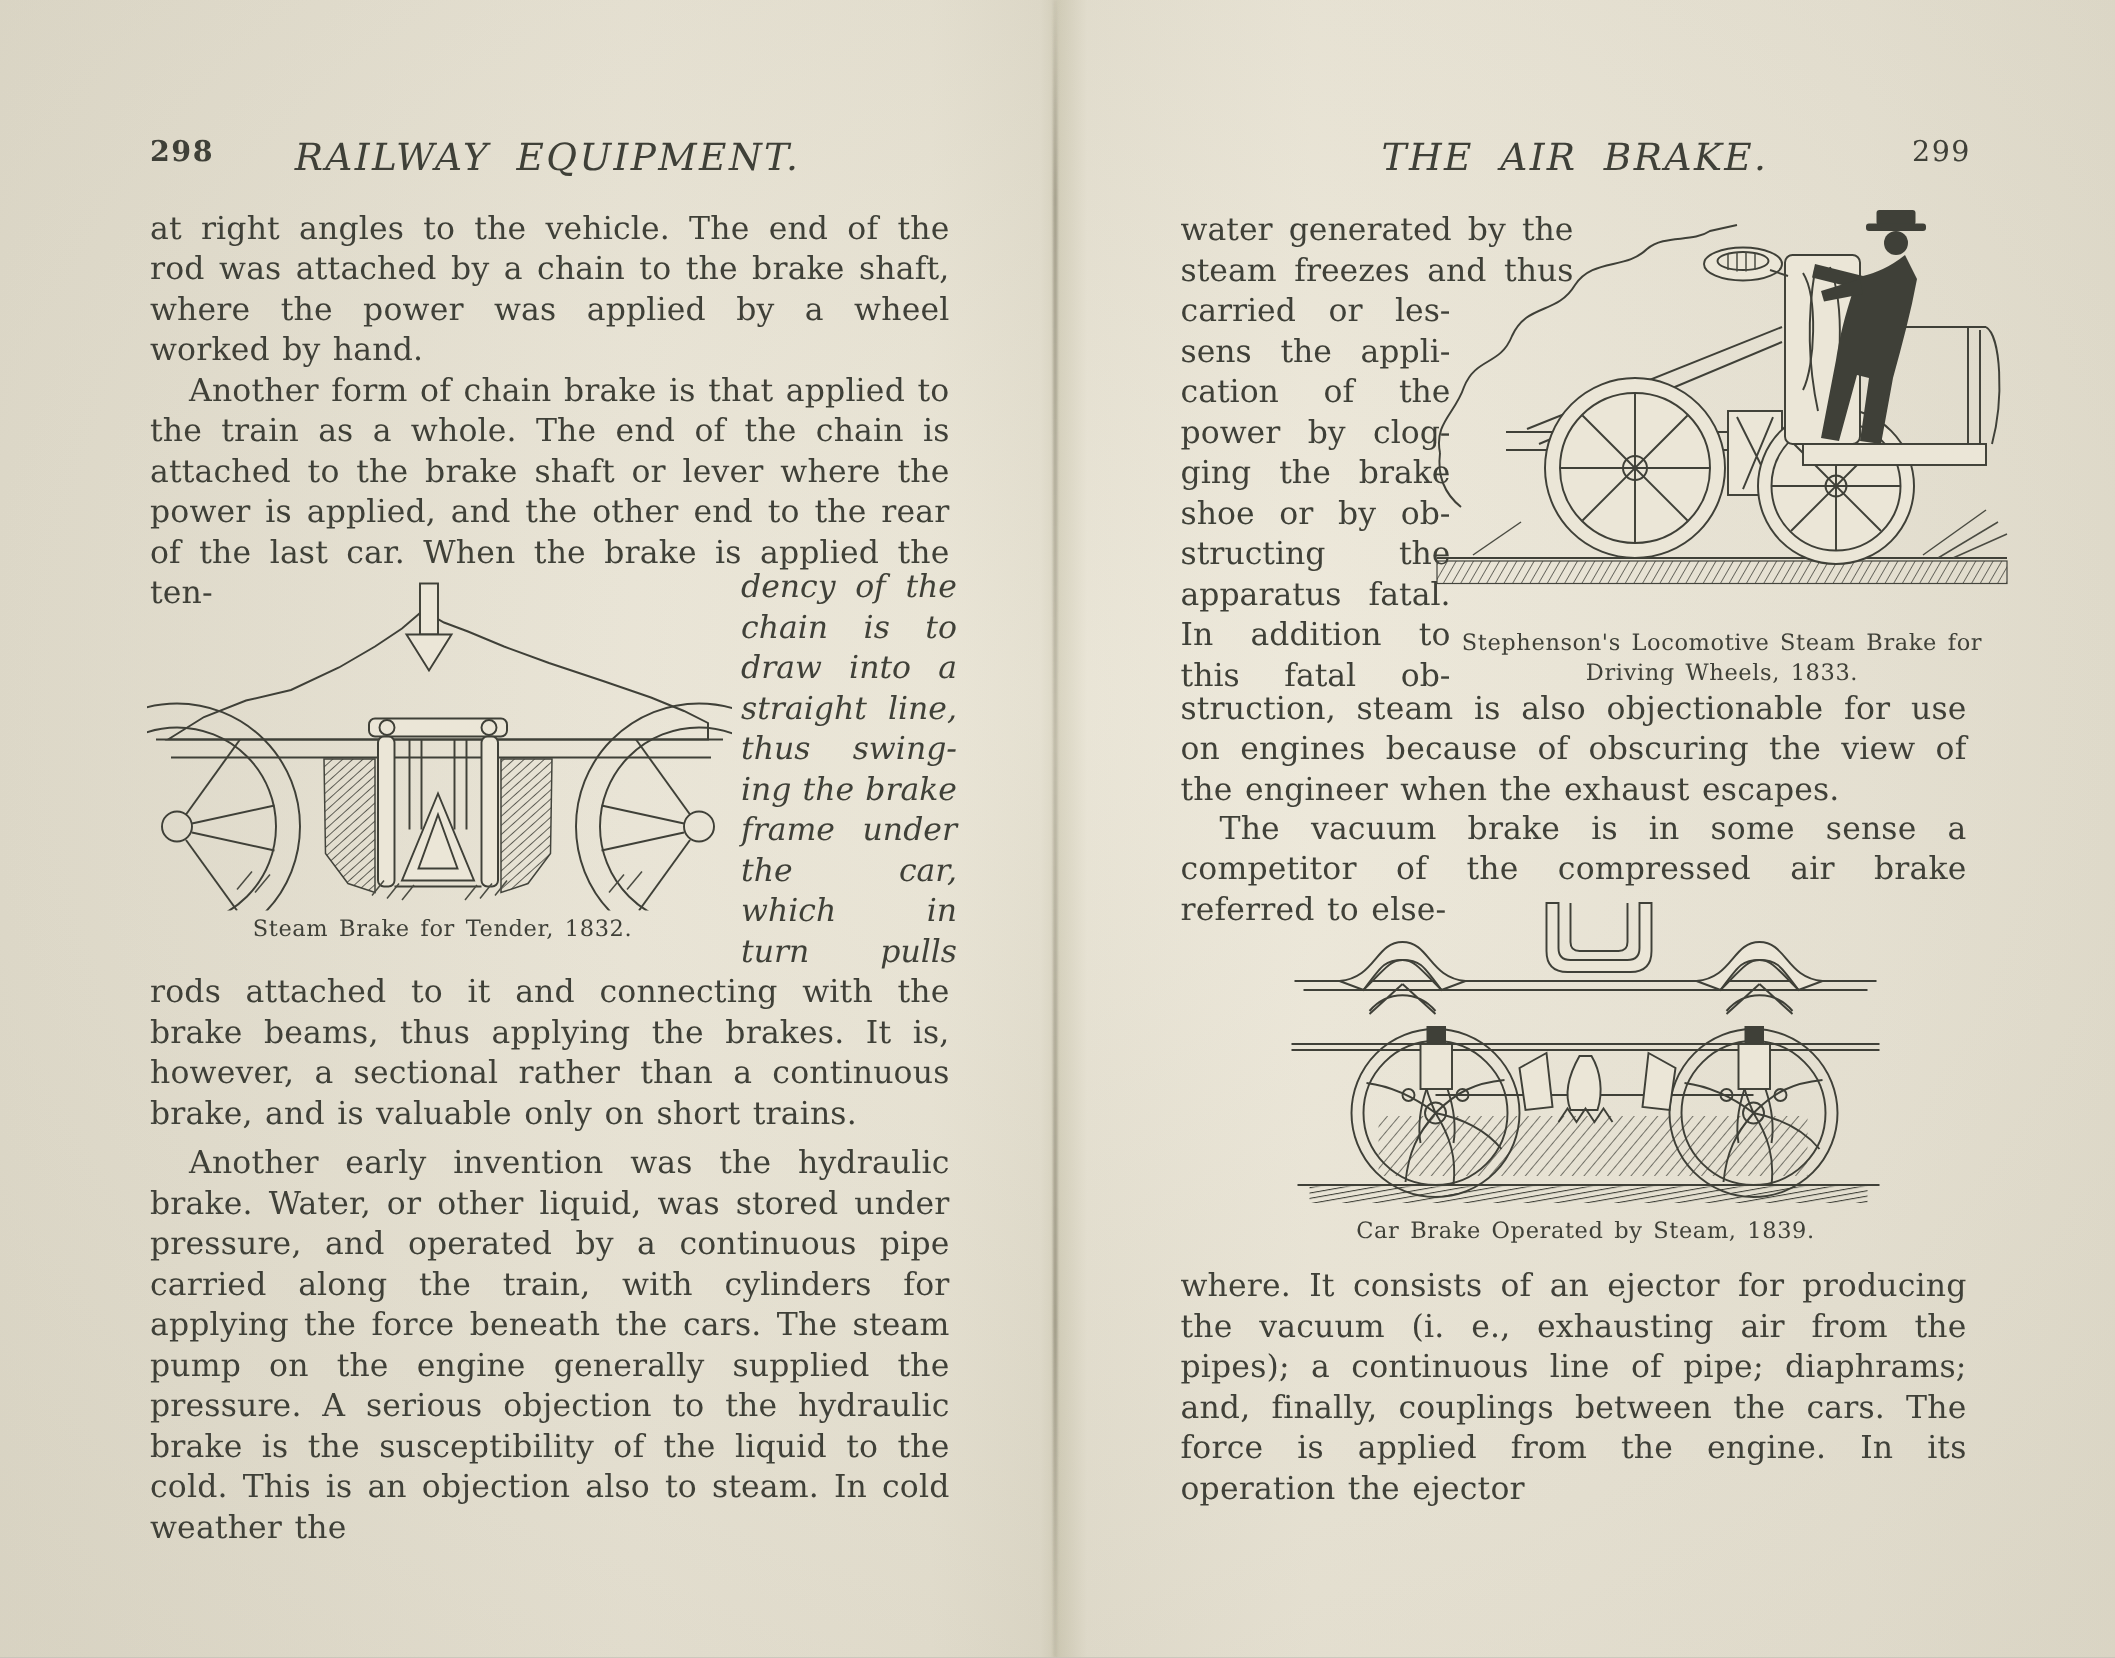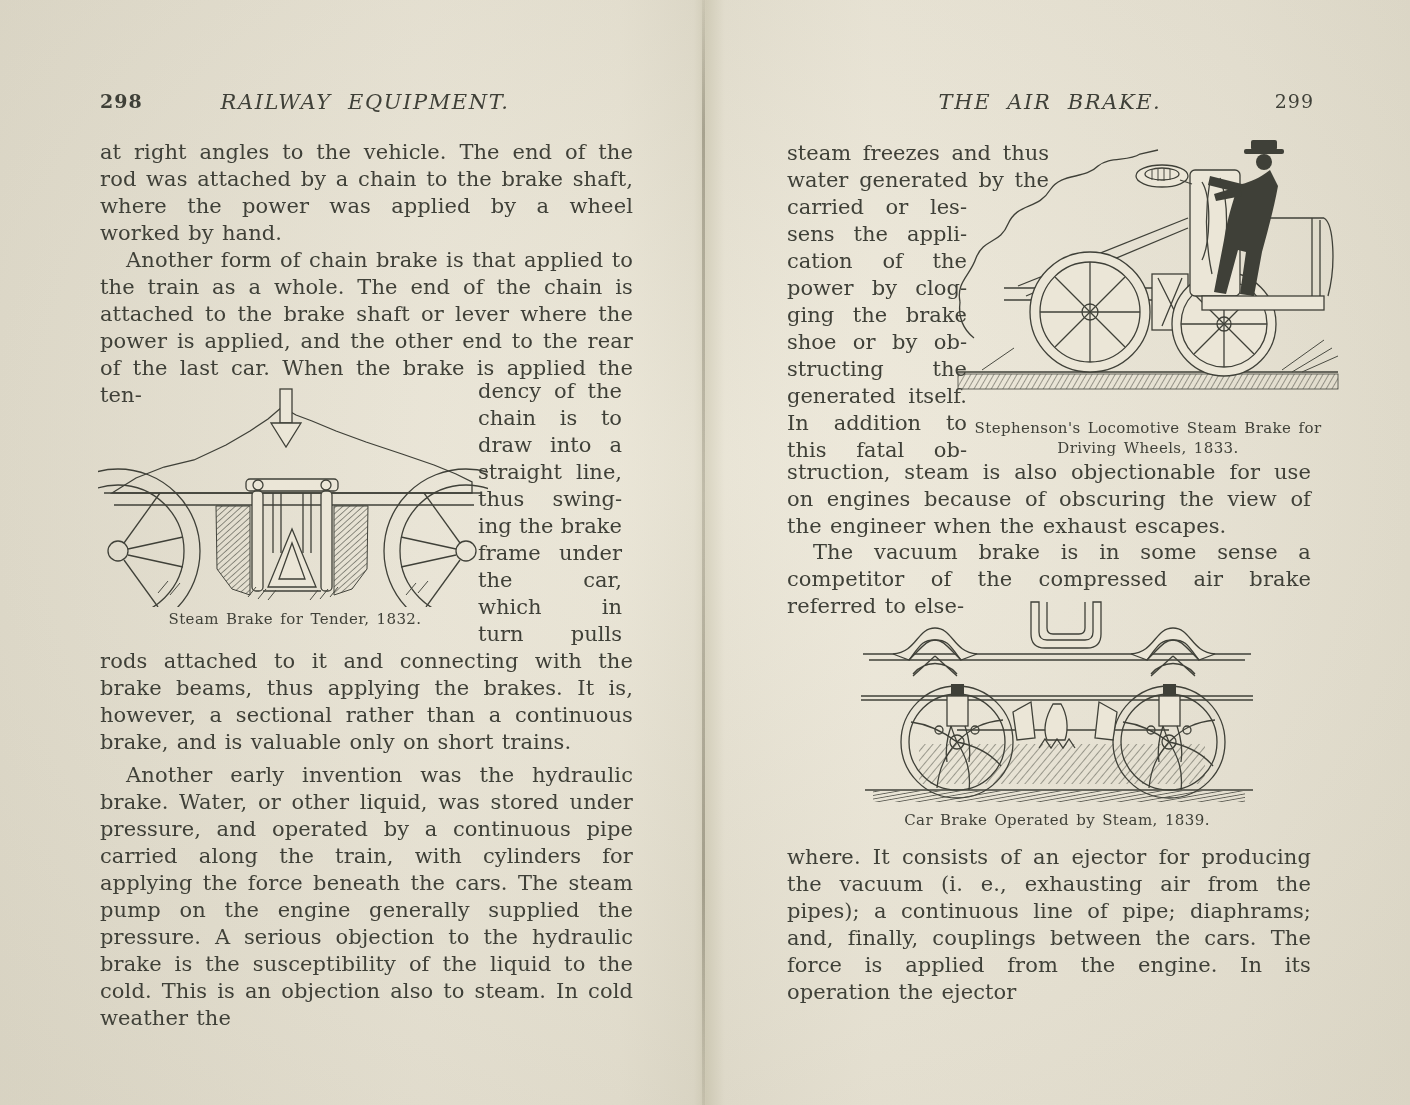--- a/index.html
+++ b/index.html
@@ -20,21 +20,21 @@
     background:linear-gradient(180deg, rgba(70,65,45,0.05), rgba(70,65,45,0.32) 12%, rgba(70,65,45,0.18) 45%, rgba(70,65,45,0.34) 80%, rgba(70,65,45,0.08));
     filter:blur(0.6px);
   }
   .blk{position:absolute;}
   .body-text{
     font-size:21px; line-height:27px; text-align:justify;
     word-spacing:1.5px; letter-spacing:0.1px;
   }
   .indent{text-indent:26px;}
   .running-head{
-    font-size:21px; font-style:italic; letter-spacing:1.6px; word-spacing:8px; text-align:center;
+    font-size:25px; font-style:italic; letter-spacing:1.6px; word-spacing:8px; text-align:center;
   }
   .pagenum{font-size:19px; letter-spacing:1px;}
   .caption{
     font-size:15px; line-height:20px; text-align:center; letter-spacing:0.4px; word-spacing:2px;
   }
   .wrapcol div{
     text-align:justify; text-align-last:justify; line-height:27px; font-size:21px;
   }
   svg{display:block;}
   .figline{stroke:var(--ink); stroke-width:1.3; fill:none;}
@@ -119,21 +119,21 @@
             <line x1="232" y1="216" x2="240" y2="206"></line>
           <line x1="60" y1="212" x2="70" y2="200"></line>
             <line x1="72" y1="214" x2="82" y2="202"></line>
           <line x1="308" y1="214" x2="318" y2="202"></line>
             <line x1="320" y1="212" x2="330" y2="200"></line>
         </g>
       </svg>
     </div>
     <div class="blk caption" style="left:100px;top:609px;width:390px;">Steam Brake for Tender, 1832.</div>
 
-    <div class="blk wrapcol" style="left:478px;top:378px;width:144px;">
+    <div class="blk wrapcol" style="left:494px;top:378px;width:144px;font-style:italic;">
       <div>dency of the</div>
       <div>chain is to</div>
       <div>draw into a</div>
       <div>straight line,</div>
       <div>thus swing-</div>
       <div>ing the brake</div>
       <div>frame under</div>
       <div>the car,</div>
       <div>which in</div>
       <div>turn pulls</div>
@@ -142,33 +142,33 @@
     <div class="blk body-text" style="left:100px;top:648px;width:533px;">rods attached to it and connecting with the brake beams, thus applying the brakes.   It is, however, a sectional rather than a continuous brake, and is valuable only on short trains.</div>
 
     <div class="blk body-text indent" style="left:100px;top:762px;width:533px;">Another early invention was the hydraulic brake.  Water, or other liquid, was stored under pressure, and operated by a continuous pipe carried along the train, with cylinders for applying the force beneath the cars.  The steam pump on the engine generally supplied the pressure.  A serious objection to the hydraulic brake is the susceptibility of the liquid to the cold.  This is an objection also to steam.  In cold weather the</div>
   </div>
 
   <div>
     <div class="blk running-head" style="left:830px;top:90px;width:440px;">THE AIR BRAKE.</div>
     <div class="blk pagenum" style="left:1266px;top:90px;width:48px;text-align:right;">299</div>
 
     <div class="blk wrapcol" style="left:787px;top:140px;width:262px;">
+      <div>water generated by the</div>
       <div>steam freezes and thus</div>
-      <div>water generated by the</div>
     </div>
 
     <div class="blk wrapcol" style="left:787px;top:194px;width:180px;">
       <div>carried or les-</div>
       <div>sens the appli-</div>
       <div>cation of the</div>
       <div>power by clog-</div>
       <div>ging the brake</div>
       <div>shoe or by ob-</div>
       <div>structing the</div>
-      <div>generated itself.</div>
+      <div>apparatus fatal.</div>
       <div>In addition to</div>
       <div>this fatal ob-</div>
     </div>
 
     <div class="blk" style="left:952px;top:126px;">
       <svg width="392" height="272" viewBox="0 0 392 272">
         <defs>
           <pattern id="h3" width="5" height="5" patternUnits="userSpaceOnUse" patternTransform="rotate(30)">
             <line x1="0" y1="0" x2="0" y2="5" stroke="#43443c" stroke-width="1"></line>
           </pattern>

